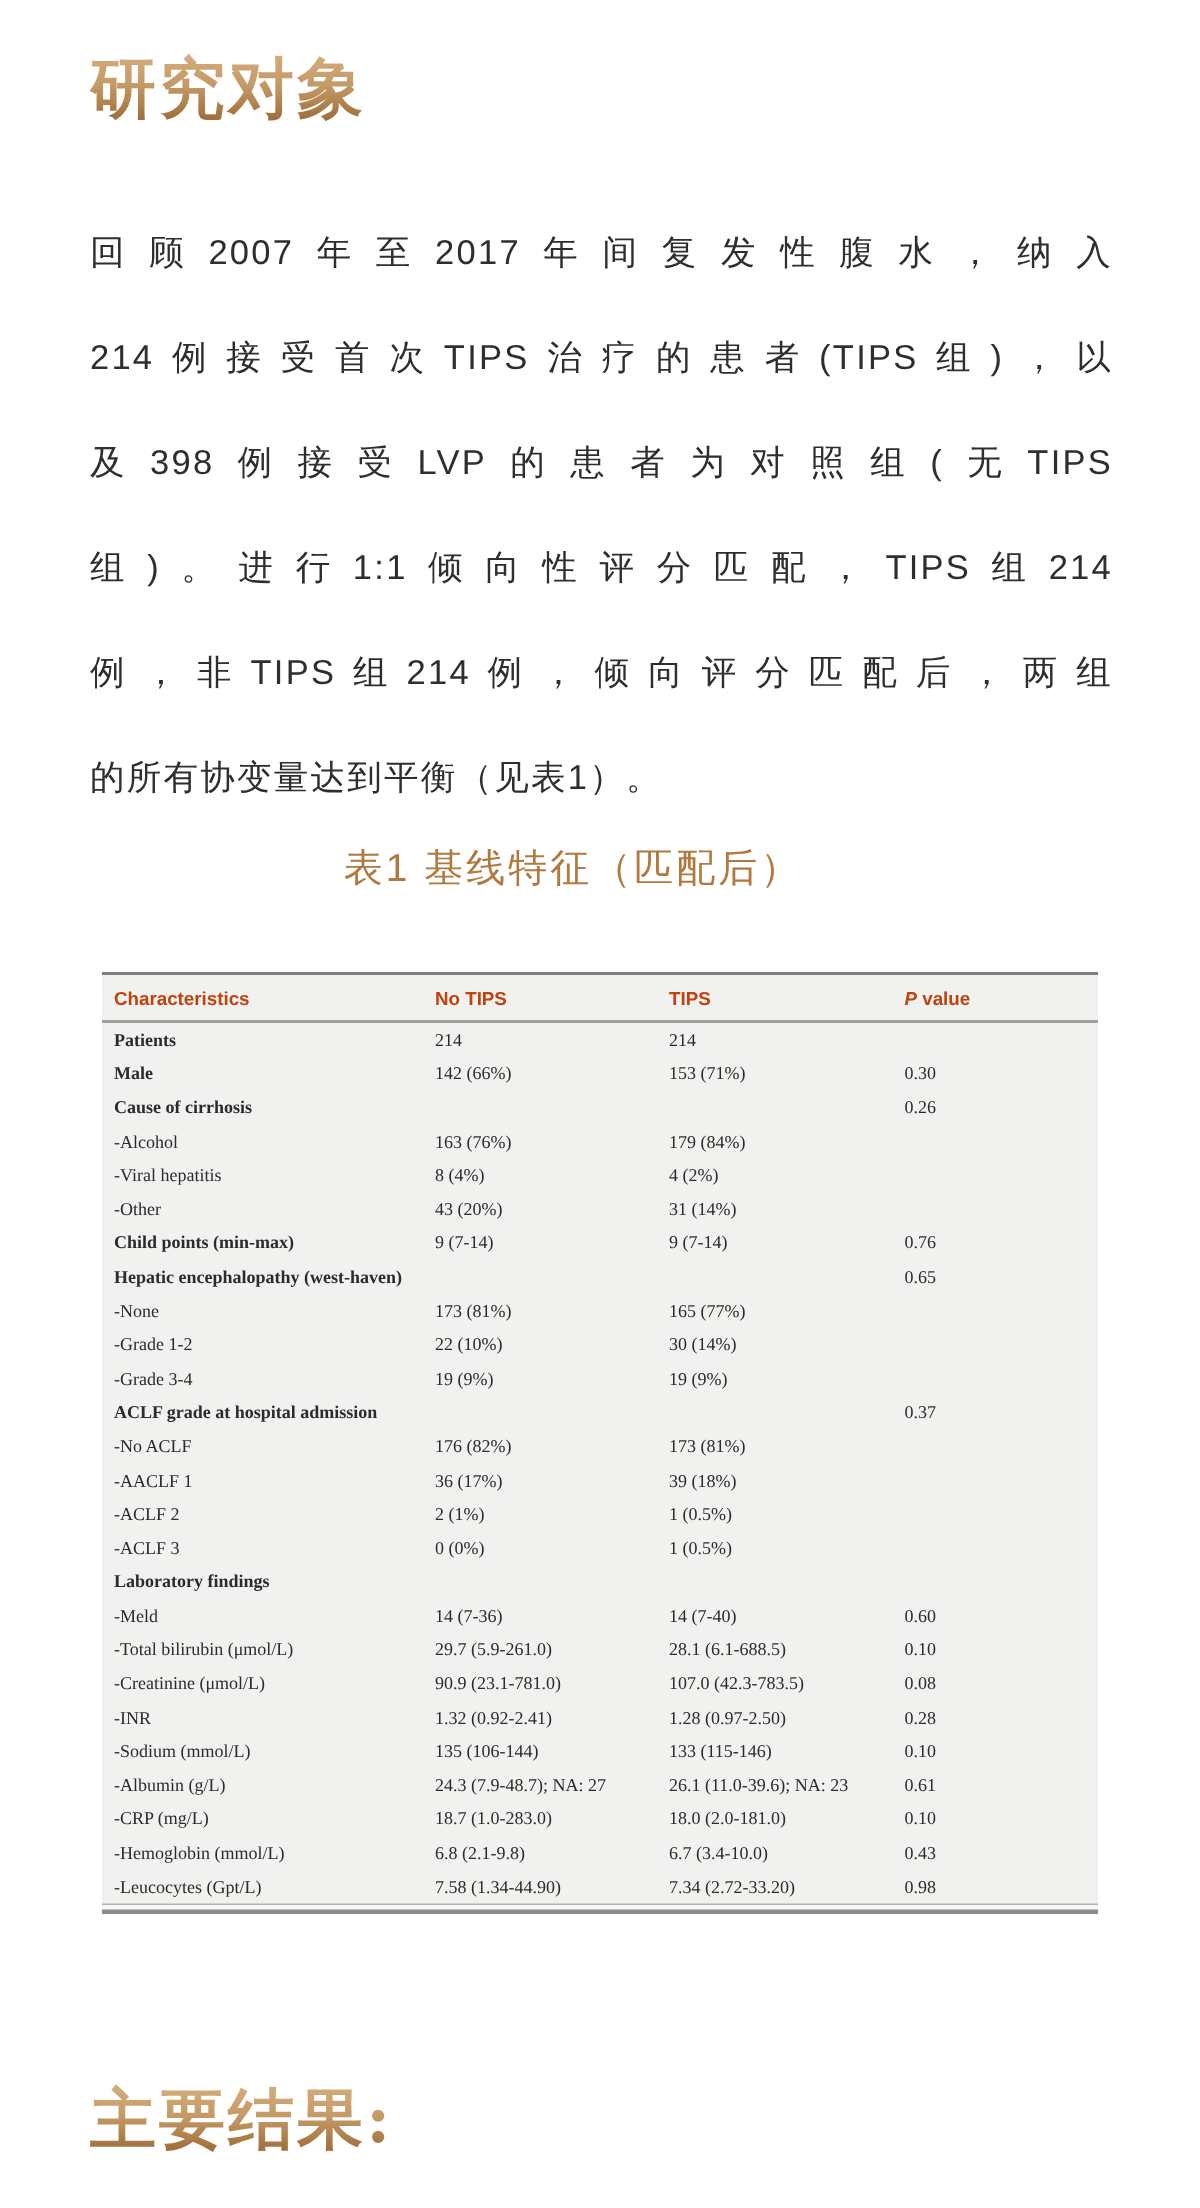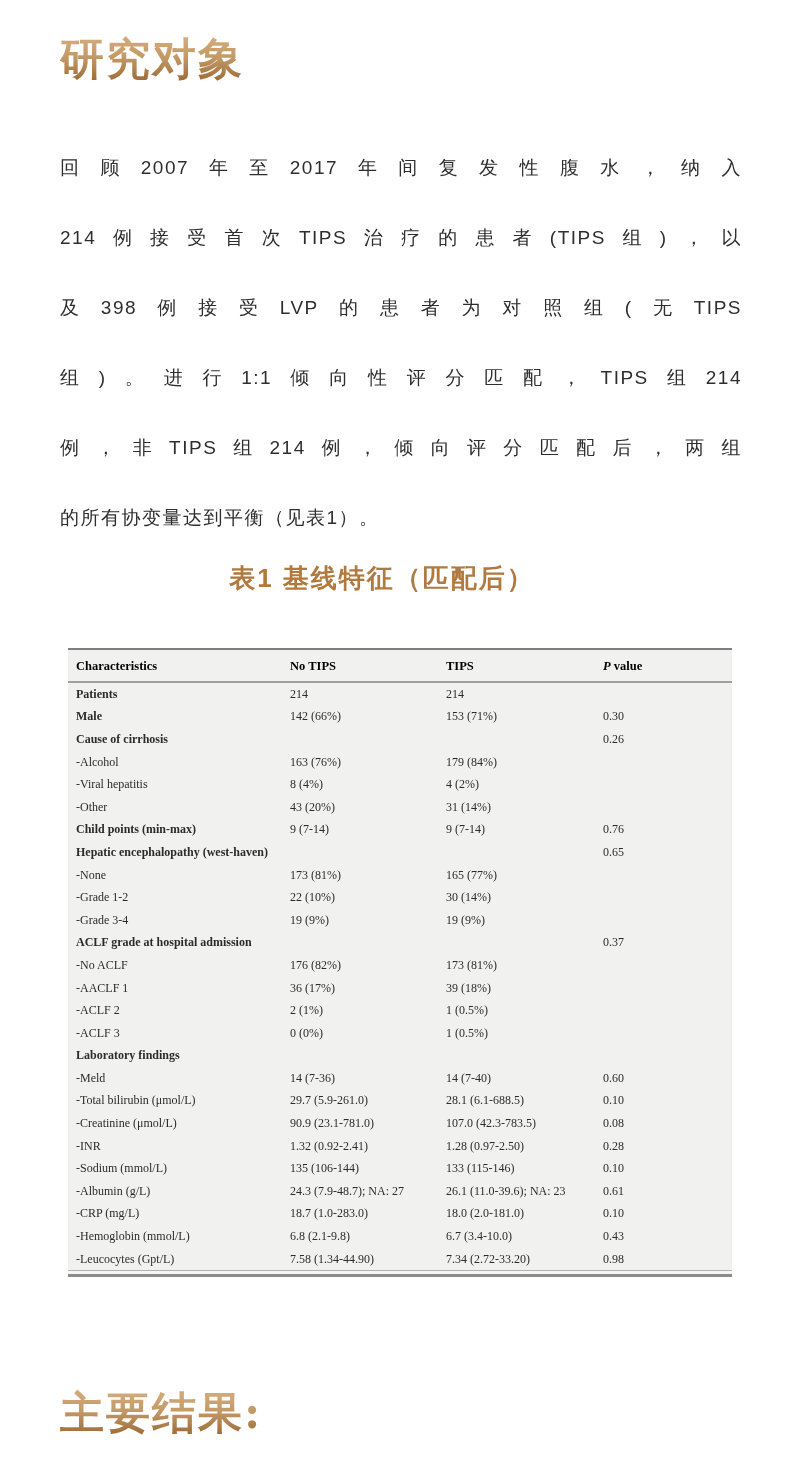--- a/index.html
+++ b/index.html
@@ -15,41 +15,41 @@
     -webkit-background-clip:text; background-clip:text;
     color:transparent; -webkit-text-fill-color:transparent;
     letter-spacing:2px; white-space:nowrap;
   }
   .heading-top { top:30px; font-size:44px; }
   .heading-bottom { top:1384px; font-size:44px; }
 
   
   .intro { position:absolute; left:60px; top:133px; width:682px; }
   .intro .line {
-    height:70px; line-height:70px; font-size:19px; color:#2e2e2e;
+    height:70px; line-height:70px; font-size:23px; color:#2e2e2e;
     letter-spacing:1.5px; text-align:justify; text-align-last:justify;
     white-space:nowrap; overflow:hidden;
   }
   .intro .line.last { text-align-last:left; }
 
   
   .caption {
     position:absolute; top:561px; left:0; width:764px; text-align:center;
-    font-size:26px; font-weight:bold; color:#b1793e; letter-spacing:2px; margin:0;
+    font-size:26px; font-weight:normal; color:#b1793e; letter-spacing:2px; margin:0;
   }
 
   
   .table-wrap {
     position:absolute; left:68px; top:648px; width:664px;
     background:#f1f1ef; border-top:2px solid #7f7f7d;
   }
   table { width:100%; border-collapse:collapse; table-layout:fixed; }
   thead th {
-    text-align:left; font-family:Liberation Serif, serif;
-    font-size:12.5px; font-weight:bold; color:#000000;
+    text-align:left; font-family:Liberation Sans, sans-serif;
+    font-size:12.5px; font-weight:bold; color:#c2410c;
     padding:9px 2px 7px 0; border-bottom:2px solid #9f9f9d;
   }
   thead th:first-child { padding-left:8px; }
   .p-head::first-letter { font-style:italic; }
   tbody td {
     font-family:"Liberation Serif", serif; font-size:12px; color:#2b2b2b;
     height:22.6px; padding:0 2px 0 0; vertical-align:middle;
     white-space:nowrap; overflow:hidden;
   }
   tbody td.label { padding-left:8px; }

